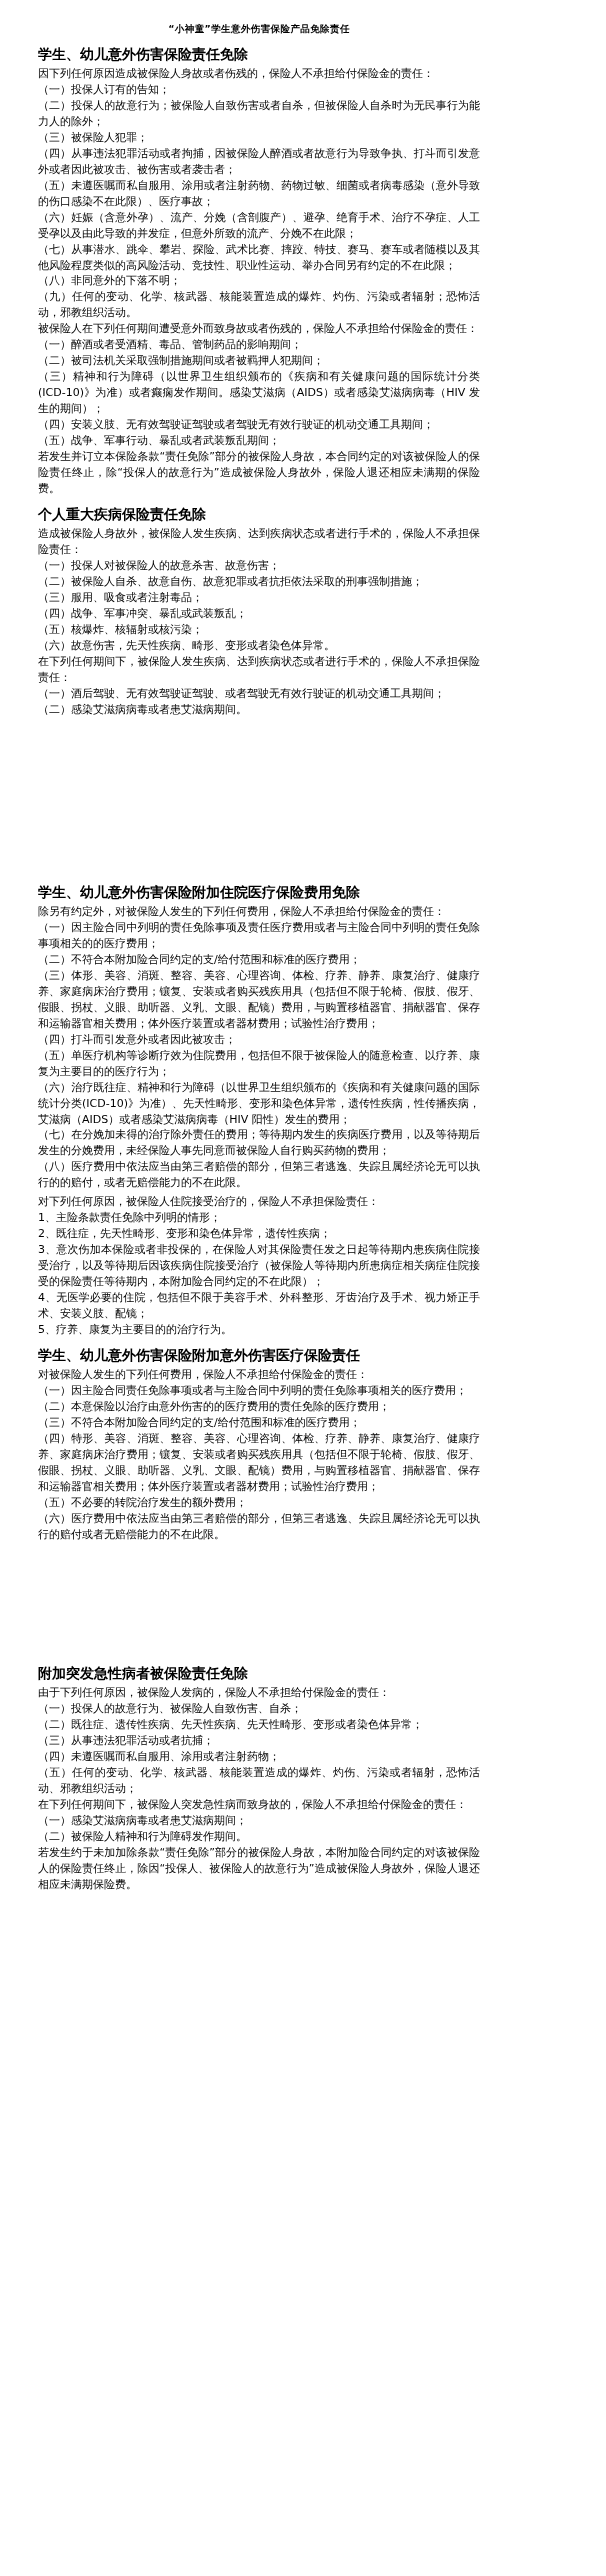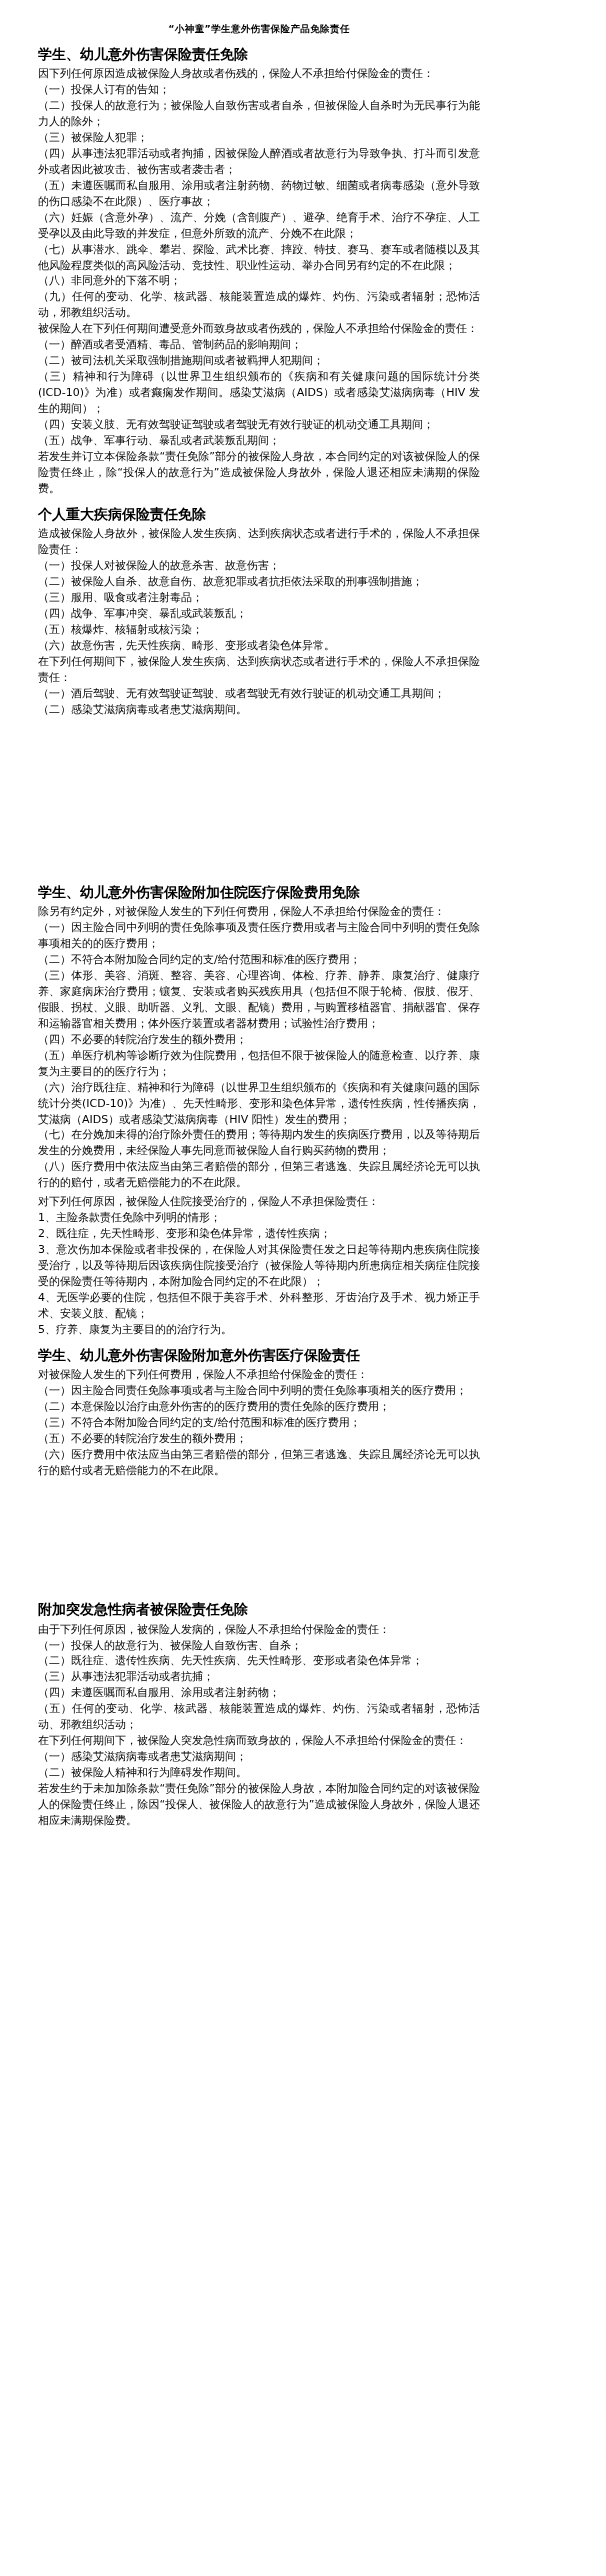--- a/index.html
+++ b/index.html
@@ -89,21 +89,21 @@
   </div>
 
   <div class="spacer-lg"></div>
 
   <div class="section">
     <div class="section-heading">学生、幼儿意外伤害保险附加住院医疗保险费用免除</div>
     <p class="para">除另有约定外，对被保险人发生的下列任何费用，保险人不承担给付保险金的责任：</p>
     <p class="para">（一）因主险合同中列明的责任免除事项及责任医疗费用或者与主险合同中列明的责任免除事项相关的的医疗费用；</p>
     <p class="para">（二）不符合本附加险合同约定的支/给付范围和标准的医疗费用；</p>
     <p class="para">（三）体形、美容、消斑、整容、美容、心理咨询、体检、疗养、静养、康复治疗、健康疗养、家庭病床治疗费用；镶复、安装或者购买残疾用具（包括但不限于轮椅、假肢、假牙、假眼、拐杖、义眼、助听器、义乳、文眼、配镜）费用，与购置移植器官、捐献器官、保存和运输器官相关费用；体外医疗装置或者器材费用；试验性治疗费用；</p>
-    <p class="para">（四）不必要的转院治疗发生的额外费用；</p>
+    <p class="para">（四）打斗而引发意外或者因此被攻击；</p>
     <p class="para">（五）单医疗机构等诊断疗效为住院费用，包括但不限于被保险人的随意检查、以疗养、康复为主要目的的医疗行为；</p>
     <p class="para">（六）治疗既往症、精神和行为障碍（以世界卫生组织颁布的《疾病和有关健康问题的国际统计分类(ICD-10)》为准）、先天性畸形、变形和染色体异常，遗传性疾病，性传播疾病，艾滋病（AIDS）或者感染艾滋病病毒（HIV 阳性）发生的费用；</p>
     <p class="para">（七）在分娩加未得的治疗除外责任的费用；等待期内发生的疾病医疗费用，以及等待期后发生的分娩费用，未经保险人事先同意而被保险人自行购买药物的费用；</p>
     <p class="para">（八）医疗费用中依法应当由第三者赔偿的部分，但第三者逃逸、失踪且属经济论无可以执行的的赔付，或者无赔偿能力的不在此限。</p>
   </div>
 
   <div class="section">
     <p class="para">对下列任何原因，被保险人住院接受治疗的，保险人不承担保险责任：</p>
     <p class="para">1、主险条款责任免除中列明的情形；</p>
     <p class="para">2、既往症，先天性畸形、变形和染色体异常，遗传性疾病；</p>
@@ -111,20 +111,21 @@
     <p class="para">4、无医学必要的住院，包括但不限于美容手术、外科整形、牙齿治疗及手术、视力矫正手术、安装义肢、配镜；</p>
     <p class="para">5、疗养、康复为主要目的的治疗行为。</p>
   </div>
 
   <div class="section">
     <div class="section-heading">学生、幼儿意外伤害保险附加意外伤害医疗保险责任</div>
     <p class="para">对被保险人发生的下列任何费用，保险人不承担给付保险金的责任：</p>
     <p class="para">（一）因主险合同责任免除事项或者与主险合同中列明的责任免除事项相关的医疗费用；</p>
     <p class="para">（二）本意保险以治疗由意外伤害的的医疗费用的责任免除的医疗费用；</p>
     <p class="para">（三）不符合本附加险合同约定的支/给付范围和标准的医疗费用；</p>
+    <p class="para">（四）特形、美容、消斑、整容、美容、心理咨询、体检、疗养、静养、康复治疗、健康疗养、家庭病床治疗费用；镶复、安装或者购买残疾用具（包括但不限于轮椅、假肢、假牙、假眼、拐杖、义眼、助听器、义乳、文眼、配镜）费用，与购置移植器官、捐献器官、保存和运输器官相关费用；体外医疗装置或者器材费用；试验性治疗费用；</p>
     <p class="para">（五）不必要的转院治疗发生的额外费用；</p>
     <p class="para">（六）医疗费用中依法应当由第三者赔偿的部分，但第三者逃逸、失踪且属经济论无可以执行的赔付或者无赔偿能力的不在此限。</p>
   </div>
 
   <div class="spacer-md"></div>
 
   <div class="section">
     <div class="section-heading">附加突发急性病者被保险责任免除</div>
     <p class="para">由于下列任何原因，被保险人发病的，保险人不承担给付保险金的责任：</p>
     <p class="para">（一）投保人的故意行为、被保险人自致伤害、自杀；</p>

